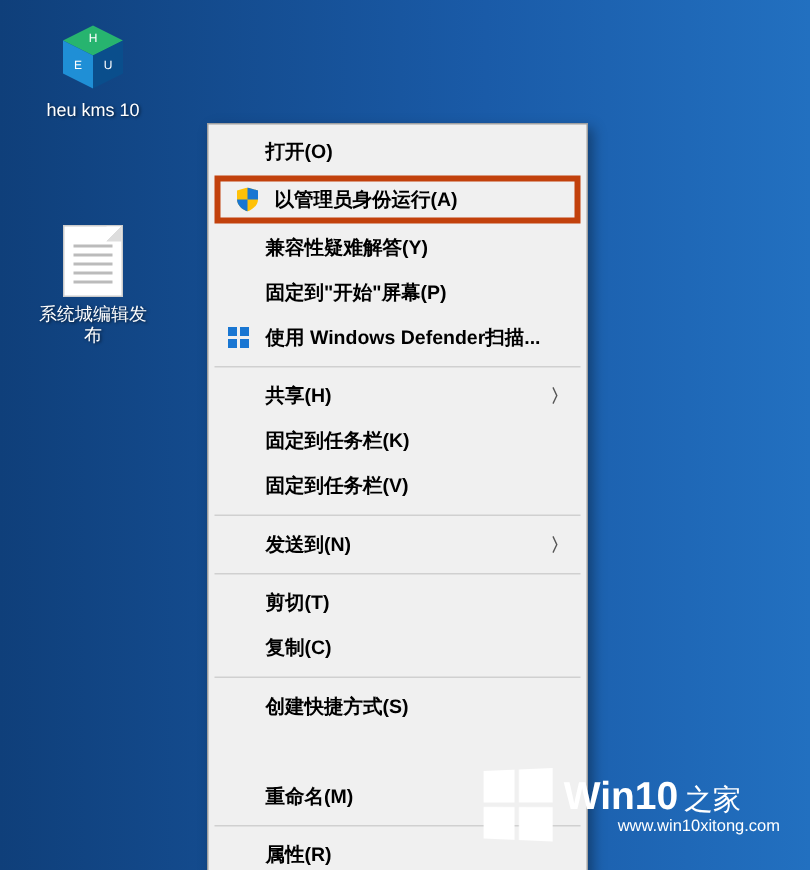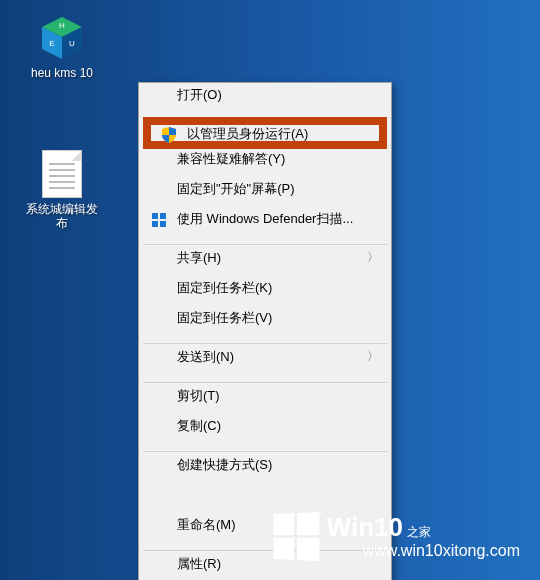--- a/index.html
+++ b/index.html
@@ -70,28 +70,29 @@
     width: 254px;
     background: #f0f0f0;
     border: 1px solid #a0a0a0;
     box-shadow: 3px 3px 8px rgba(0,0,0,0.35);
     padding: 3px 2px;
     font-size: 13px;
     color: #000;
   }
   .menu-item {
     display: flex;
-    align-items: flex-start;
+    align-items: center;
     height: 30px;
     padding: 0 10px 0 8px;
     cursor: default;
     position: relative;
+    font-weight: bold;
   }
   .menu-item.highlight {
-    border: 8px solid #c2410c;
+    border: 4px solid #c2410c;
     margin: 1px 2px;
     height: 32px;
   }
   .menu-icon {
     width: 20px;
     height: 20px;
     margin-right: 8px;
     display: flex;
     align-items: center;
     justify-content: center;
@@ -122,22 +123,22 @@
     position: absolute;
     bottom: 20px;
     right: 20px;
     display: flex;
     align-items: center;
     color: #fff;
   }
   .watermark .winlogo { margin-right: 8px; }
   .watermark .wm-lines { line-height: 1.1; }
   .watermark .line1 { font-size: 26px; font-weight: bold; }
-  .watermark .line1 .suffix { font-size: 12px; font-weight: normal; margin-left: 4px; }
-  .watermark .line2 { font-size: 16px; margin-left: 36px; }
+  .watermark .line1 .suffix { font-size: 19px; font-weight: normal; margin-left: 4px; }
+  .watermark .line2 { font-size: 11px; margin-left: 36px; }
 
   .winlogo {
     display: grid;
     grid-template-columns: 22px 22px;
     grid-template-rows: 22px 22px;
     gap: 3px;
     transform: perspective(120px) rotateY(-12deg);
   }
   .winlogo div { background: #fff; }
 </style>

